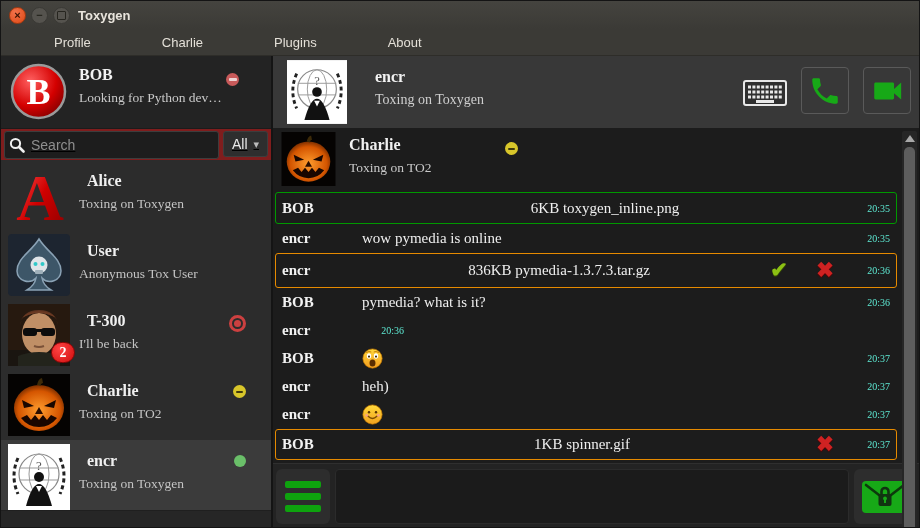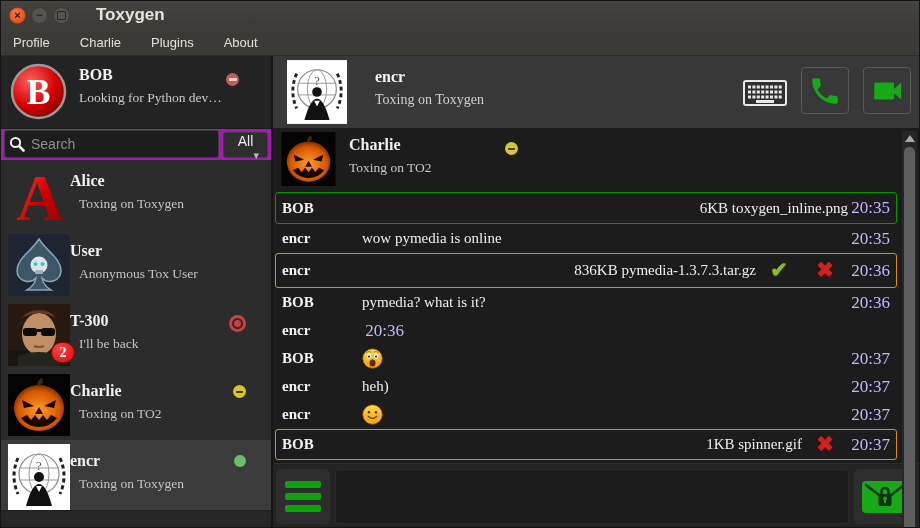--- a/index.html
+++ b/index.html
@@ -7,25 +7,25 @@
     background:#1c1c1c;border:1px solid #141414;overflow:hidden;
     font-family:"Liberation Sans",sans-serif;}
   
   .titlebar{height:28px;background:linear-gradient(#45443f,#3b3a36);display:flex;align-items:center;}
   .ctl-group{display:flex;gap:5px;margin-left:8px;}
   .ctl{width:17px;height:17px;border-radius:50%;display:flex;align-items:center;justify-content:center;
     font-size:11px;line-height:1;box-sizing:border-box;cursor:default;}
   .ctl.close{background:radial-gradient(circle at 35% 30%,#f3724b,#dd4814);border:1px solid #a63a10;color:#3c1303;font-weight:bold;}
   .ctl.min,.ctl.max{background:#55534e;border:1px solid #3a3935;color:#26251f;font-weight:bold;}
   .ctl.max span{width:7px;height:7px;border:1.5px solid #26251f;border-radius:1px;display:block;}
-  .win-title{margin-left:26px;font-weight:bold;font-size:17px;color:#e8e4dc;}
+  .win-title{margin-left:8px;font-weight:bold;font-size:13px;color:#e8e4dc;}
   
   .menubar{height:26px;background:#3b3a36;display:flex;align-items:center;gap:30px;
     padding-left:12px;font-size:13px;color:#e4e0d8;border-bottom:1px solid #2e2d29;}
-  .menubar .mi{cursor:default;}
+  .menubar .mi{cursor:default;margin-left:41px;}
   
   .content{display:flex;height:473px;}
   .left-col{width:270px;display:flex;flex-direction:column;background:#2c2c2c;flex:none;}
   .right-col{flex:1;display:flex;flex-direction:column;background:#1c1c1c;border-left:2px solid #141414;}
   
   .self-profile{height:72px;background:#232323;position:relative;flex:none;}
   .self-profile .av{position:absolute;left:9px;top:7px;}
   .p-name{position:absolute;left:78px;top:10px;font-family:"Liberation Serif",serif;font-weight:bold;
     font-size:16px;color:#f2f2f2;}
   .p-status{position:absolute;left:78px;top:34px;font-family:"Liberation Serif",serif;
@@ -43,56 +43,56 @@
   .peer-header{height:72px;background:#383838;position:relative;flex:none;}
   .peer-header .av{position:absolute;left:14px;top:3px;}
   .ph-name{position:absolute;left:102px;top:12px;font-family:"Liberation Serif",serif;font-weight:bold;font-size:16px;color:#f2f2f2;}
   .ph-status{position:absolute;left:102px;top:36px;font-family:"Liberation Serif",serif;font-size:14px;color:#cfcfcf;}
   .kb-icon{position:absolute;left:470px;top:24px;cursor:pointer;}
   .call-btn{position:absolute;top:11px;width:48px;height:47px;border:1px solid #5a5a5a;border-radius:4px;
     display:flex;align-items:center;justify-content:center;cursor:pointer;background:#383838;box-sizing:border-box;}
   .call-btn.audio{left:528px;}
   .call-btn.video{left:590px;}
   
-  .search-row{height:32px;background:#a21caf;display:flex;align-items:flex-end;padding:2px 3px;gap:4px;
-    border-top:1px solid #1b1b1b;flex:none;box-sizing:border-box;}
+  .search-row{height:32px;background:#7f1d1d;display:flex;align-items:flex-start;padding:2px 3px;gap:4px;
+    border-top:1px solid #1b1b1b;flex:none;box-sizing:border-box;text-decoration:underline;}
   .search-box{flex:1;height:26px;background:#1d1d1d;border:1px solid #3d3d3d;border-radius:3px;
     display:flex;align-items:center;padding:0 4px;gap:4px;}
   .search-box input{flex:1;min-width:0;background:transparent;border:none;outline:none;color:#ddd;
     font-size:14px;font-family:"Liberation Sans",sans-serif;}
   .search-box input::placeholder{color:#8f8f8f;}
   .filter-dd{width:108px;height:26px;background:#2e2e2e;border:1px solid #3d3d3d;border-radius:3px;
-    display:flex;align-items:center;padding:0 8px;color:#e8e8e8;font-size:14px;box-sizing:border-box;cursor:pointer;flex-direction:column;}
+    display:flex;align-items:center;padding:0 8px;color:#e8e8e8;font-size:14px;box-sizing:border-box;cursor:pointer;}
   .filter-dd .arrow{margin-left:auto;color:#bbb;font-size:11px;}
   
   .contact-list{flex:1;display:flex;flex-direction:column;background:#2c2c2c;}
   .contact{height:70px;flex:none;position:relative;display:flex;align-items:center;cursor:pointer;}
   .contact.selected{background:#3b3b3b;}
   .contact .av{position:absolute;left:7px;top:4px;}
-  .c-name{position:absolute;left:69px;top:12px;font-family:"Liberation Serif",serif;font-weight:bold;font-size:16px;color:#f0f0f0;}
+  .c-name{position:absolute;left:86px;top:12px;font-family:"Liberation Serif",serif;font-weight:bold;font-size:16px;color:#f0f0f0;}
   .c-status{position:absolute;left:78px;top:36px;font-family:"Liberation Serif",serif;font-size:13.5px;color:#c4c4c4;}
   .c-st{position:absolute;right:25px;top:15px;}
   .badge{position:absolute;left:50px;top:42px;min-width:24px;height:21px;border-radius:11px;
     background:radial-gradient(circle at 35% 30%,#ff4444,#cf0d0d);color:#fff;font-family:"Liberation Serif",serif;
     font-weight:bold;font-size:14px;display:flex;align-items:center;justify-content:center;border:1px solid #8e0606;box-sizing:border-box;}
   .list-filler{flex:1;background:#262626;border-top:1px solid #1f1f1f;}
   
   .chat{flex:1;display:flex;flex-direction:column;position:relative;background:#1c1c1c;}
   .chat-header{height:62px;flex:none;position:relative;}
   .ch-name{position:absolute;left:76px;top:8px;font-family:"Liberation Serif",serif;font-weight:bold;font-size:16px;color:#f0f0f0;}
   .ch-status{position:absolute;left:76px;top:32px;font-family:"Liberation Serif",serif;font-size:13.5px;color:#c9c9c9;}
   .ch-st{position:absolute;left:232px;top:14px;}
   .chat-header .av{position:absolute;left:8px;top:4px;}
   .messages{flex:1;display:flex;flex-direction:column;gap:1px;padding:2px 22px 2px 2px;overflow:hidden;}
   .msg{display:flex;align-items:center;border:1px solid transparent;border-radius:3px;padding:0 6px;
     font-family:"Liberation Serif",serif;color:#efefef;flex:none;box-sizing:content-box;}
   .msg .sender{width:80px;flex:none;font-weight:bold;font-size:15px;color:#f2f2f2;}
   .msg .body{flex:1;font-size:15px;color:#efefef;}
-  .msg.filemsg .body{text-align:right;}
-  .msg .time{width:42px;flex:none;text-align:right;font-size:17px;color:#c4b5fd;}
+  .msg.filemsg .body{text-align:center;}
+  .msg .time{width:42px;flex:none;text-align:right;font-size:10px;color:#5eead4;}
   .msg.file-done{border-color:#009900;height:30px;}
   .msg.file-pending{border-color:#e68a00;height:33px;}
   .msg.file-cancel{border-color:#e68a00;height:29px;}
   .msg.textmsg{height:25px;}
   .act{flex:none;width:46px;text-align:center;font-size:21px;font-weight:bold;cursor:pointer;line-height:1;}
   .act.accept{color:#8cc014;text-shadow:0 1px 1px #3f5a02;}
   .act.decline{color:#cf2222;text-shadow:0 1px 1px #5a0202;}
   
   .scrollbar{position:absolute;top:3px;right:2px;width:15px;height:452px;background:#262626;border-radius:2px;}
   .sb-up,.sb-down{position:absolute;left:0;width:15px;height:14px;display:flex;align-items:center;justify-content:center;cursor:pointer;}

